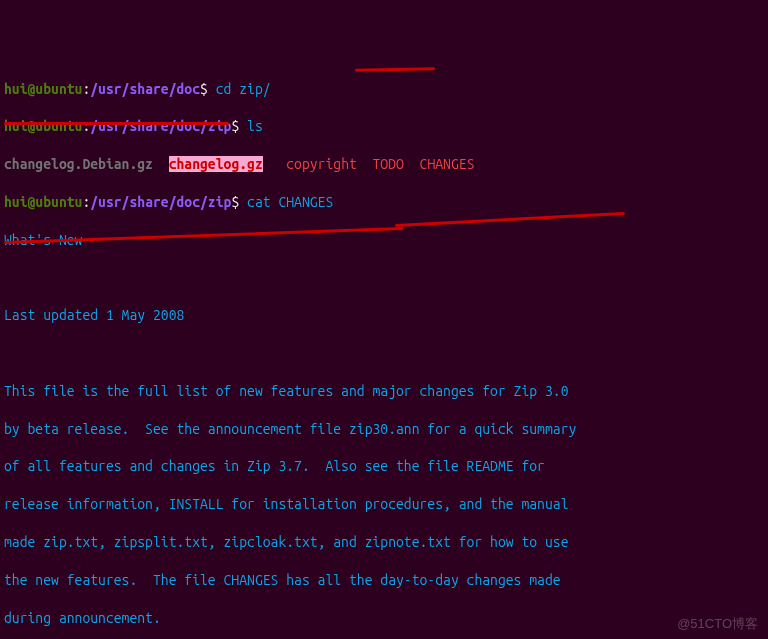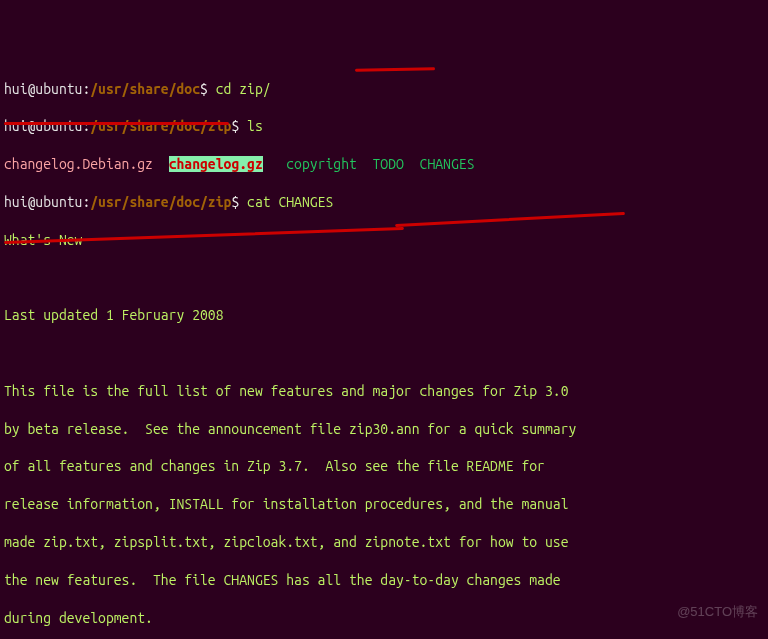--- a/index.html
+++ b/index.html
@@ -13,67 +13,67 @@
       font-size: 14px;
       line-height: 1.35;
       color: #eeeeec;
       width: 768px;
       height: 639px;
       padding: 4px 4px;
       overflow: hidden;
       position: relative;
       white-space: pre;
     }
-    .prompt-user { color: #e5e5e5; font-weight: normal; }
-    .prompt-path { color: #a16207; font-weight: bold; }
+    .prompt-user { color: #4d7c0f; font-weight: bold; }
+    .prompt-path { color: #8b5cf6; font-weight: bold; }
     .prompt-sep { color: #eeeeec; }
-    .file-gz { color: #fca5a5; font-weight: normal; }
-    .file-gz-hl { color: #cc0000; font-weight: bold; background: #86efac; }
-    .file-norm { color: #22c55e; margin-top: 40px; }
-    .output { color: #bef264; }
+    .file-gz { color: #737373; font-weight: bold; }
+    .file-gz-hl { color: #cc0000; font-weight: bold; background: #f9a8d4; }
+    .file-norm { color: #ef4444; margin-top: 40px; }
+    .output { color: #0ea5e9; }
     .line { display: block; }
     .underline-red {
       position: absolute;
       height: 3px;
       background: #cc0000;
       border-radius: 2px;
     }
     .ul1 { top: 68px; left: 355px; width: 80px; transform: rotate(-1deg); }
     .ul2 { top: 122px; left: 4px; width: 225px; }
     .ul3a { top: 234px; left: 4px; width: 400px; height: 3px; transform: rotate(-2deg); }
     .ul3b { top: 218px; left: 395px; width: 230px; height: 3px; transform: rotate(-3deg); }
     .watermark {
       position: absolute;
-      bottom: 18px;
+      bottom: 6px;
       right: 10px;
       color: rgba(255,255,255,0.25);
       font-family: sans-serif;
       font-size: 13px;
     }
   </style>
 </head>
 <body>
 
 
 
 <span class="line"><span class="prompt-user">hui@ubuntu</span><span class="prompt-sep">:</span><span class="prompt-path">/usr/share/doc</span><span class="prompt-sep">$ </span><span class="output">cd zip/</span></span>
 <span class="line"><span class="prompt-user">hui@ubuntu</span><span class="prompt-sep">:</span><span class="prompt-path">/usr/share/doc/zip</span><span class="prompt-sep">$ </span><span class="output">ls</span></span>
 <span class="line"><span class="file-gz">changelog.Debian.gz</span>  <span class="file-gz-hl">changelog.gz</span>   <span class="file-norm">copyright</span>  <span class="file-norm">TODO</span>  <span class="file-norm">CHANGES</span></span>
 <span class="line"><span class="prompt-user">hui@ubuntu</span><span class="prompt-sep">:</span><span class="prompt-path">/usr/share/doc/zip</span><span class="prompt-sep">$ </span><span class="output">cat CHANGES</span></span>
 <span class="line output">What's New</span>
 <span class="line output"> </span>
-<span class="line output">Last updated 1 February 2008</span>
+<span class="line output">Last updated 1 May 2008</span>
 <span class="line output"> </span>
 <span class="line output">This file is the full list of new features and major changes for Zip 3.0</span>
 <span class="line output">by beta release.  See the announcement file zip30.ann for a quick summary</span>
 <span class="line output">of all features and changes in Zip 3.7.  Also see the file README for</span>
 <span class="line output">release information, INSTALL for installation procedures, and the manual</span>
 <span class="line output">made zip.txt, zipsplit.txt, zipcloak.txt, and zipnote.txt for how to use</span>
 <span class="line output">the new features.  The file CHANGES has all the day-to-day changes made</span>
-<span class="line output">during development.</span>
+<span class="line output">during announcement.</span>
 
 
 
 
 
 
 
 
 
 

